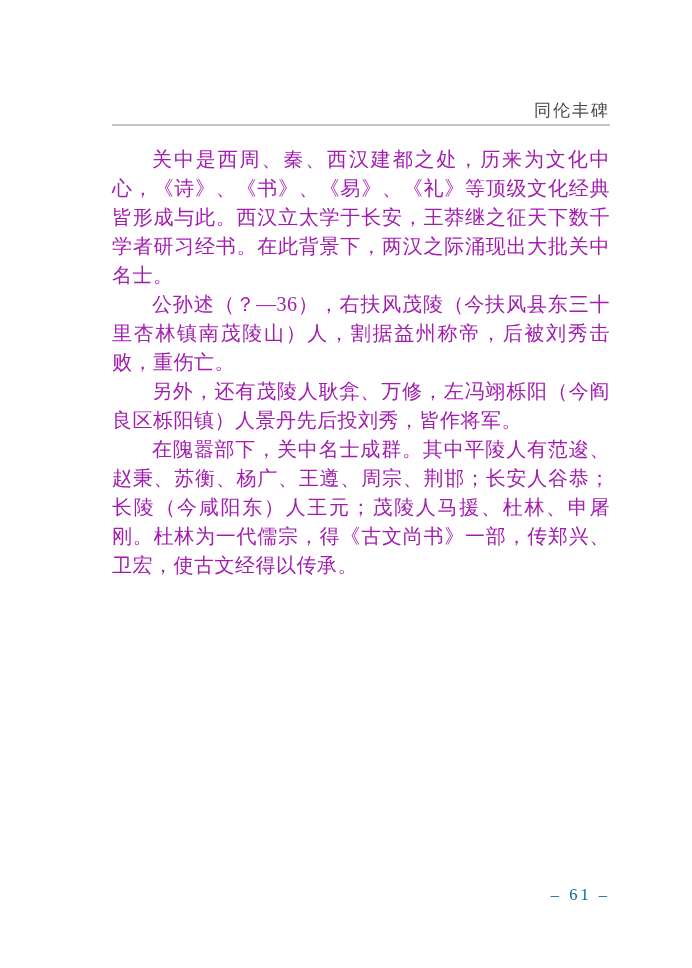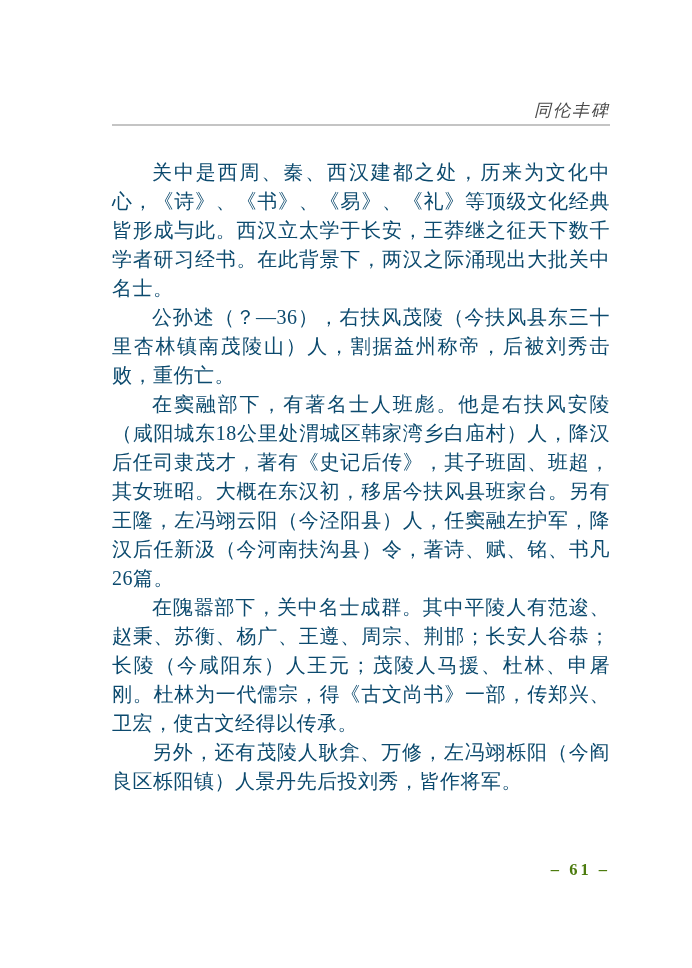--- a/index.html
+++ b/index.html
@@ -17,73 +17,69 @@
     position: absolute;
     inset: 0;
     background: #ffffff;
   }
   .running-head {
     position: absolute;
     left: 112px;
     width: 498px;
     top: 100px;
     text-align: right;
-    font-style: italic;
     font-size: 17px;
     letter-spacing: 2px;
     color: #4a4a4a;
     line-height: 22px;
   }
   .head-rule {
     position: absolute;
     left: 112px;
     width: 498px;
     top: 124px;
     height: 2px;
     background: #c4c4c4;
   }
   .body-text {
     position: absolute;
     left: 112px;
     width: 498px;
     top: 145px;
-    color: #0c4a6e;
+    color: #a21caf;
     font-size: 20px;
     line-height: 29px;
     letter-spacing: 0.5px;
     text-align: justify;
-    margin-top: 13px;
   }
   .body-text p {
     text-indent: 2em;
   }
   .page-number {
     position: absolute;
     left: 112px;
     width: 498px;
-    top: 860px;
+    top: 885px;
     text-align: right;
     font-size: 16.5px;
     letter-spacing: 3px;
-    color: #4d7c0f;
-    font-weight: bold;
+    color: #0369a1;
   }
 </style>
 </head>
 <body>
 
 <div class="page">
 
   <div class="running-head">同伦丰碑</div>
 
   <div class="head-rule"></div>
 
   <div class="body-text">
       <p>关中是西周、秦、西汉建都之处，历来为文化中心，《诗》、《书》、《易》、《礼》等顶级文化经典皆形成与此。西汉立太学于长安，王莽继之征天下数千学者研习经书。在此背景下，两汉之际涌现出大批关中名士。</p>
       <p>公孙述（？—36），右扶风茂陵（今扶风县东三十里杏林镇南茂陵山）人，割据益州称帝，后被刘秀击败，重伤亡。</p>
-      <p>在窦融部下，有著名士人班彪。他是右扶风安陵（咸阳城东18公里处渭城区韩家湾乡白庙村）人，降汉后任司隶茂才，著有《史记后传》，其子班固、班超，其女班昭。大概在东汉初，移居今扶风县班家台。另有王隆，左冯翊云阳（今泾阳县）人，任窦融左护军，降汉后任新汲（今河南扶沟县）令，著诗、赋、铭、书凡26篇。</p>
+      <p>另外，还有茂陵人耿弇、万修，左冯翊栎阳（今阎良区栎阳镇）人景丹先后投刘秀，皆作将军。</p>
       <p>在隗嚣部下，关中名士成群。其中平陵人有范逡、赵秉、苏衡、杨广、王遵、周宗、荆邯；长安人谷恭；长陵（今咸阳东）人王元；茂陵人马援、杜林、申屠刚。杜林为一代儒宗，得《古文尚书》一部，传郑兴、卫宏，使古文经得以传承。</p>
-      <p>另外，还有茂陵人耿弇、万修，左冯翊栎阳（今阎良区栎阳镇）人景丹先后投刘秀，皆作将军。</p>
     </div>
 
   <div class="page-number">– 61 –</div>
 
 </div>
 
 </body></html>

